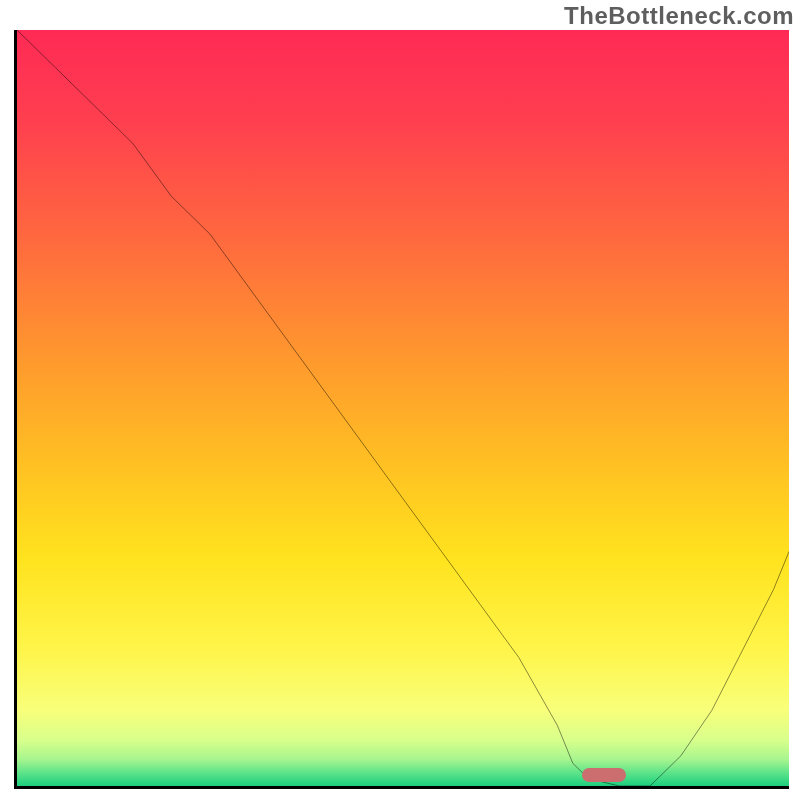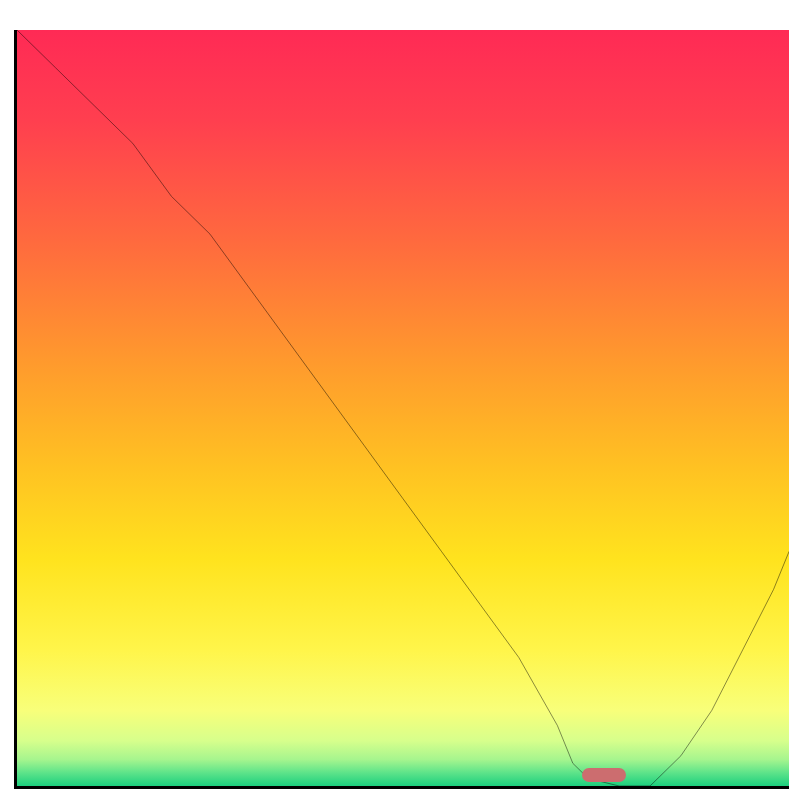--- a/index.html
+++ b/index.html
@@ -52,20 +52,21 @@
     height: 14px;
     border-radius: 7px;
     background: #cc6d6f;
     z-index: 3;
   }
 </style>
 </head>
 <body>
 
 <div class="container">
+  <div class="watermark">TheBottleneck.com</div>
 
   <div class="plot-area">
     <svg class="gradient" viewBox="0 0 772 756" preserveAspectRatio="none" width="772" height="756">
       <defs>
         <linearGradient id="bg-grad" x1="0" y1="0" x2="0" y2="1">
             <stop offset="0%" stop-color="#ff2a55"></stop>
             <stop offset="12%" stop-color="#ff3f4f"></stop>
             <stop offset="28.000000000000004%" stop-color="#ff6a3e"></stop>
             <stop offset="44%" stop-color="#ff9a2d"></stop>
             <stop offset="57.99999999999999%" stop-color="#ffc222"></stop>

